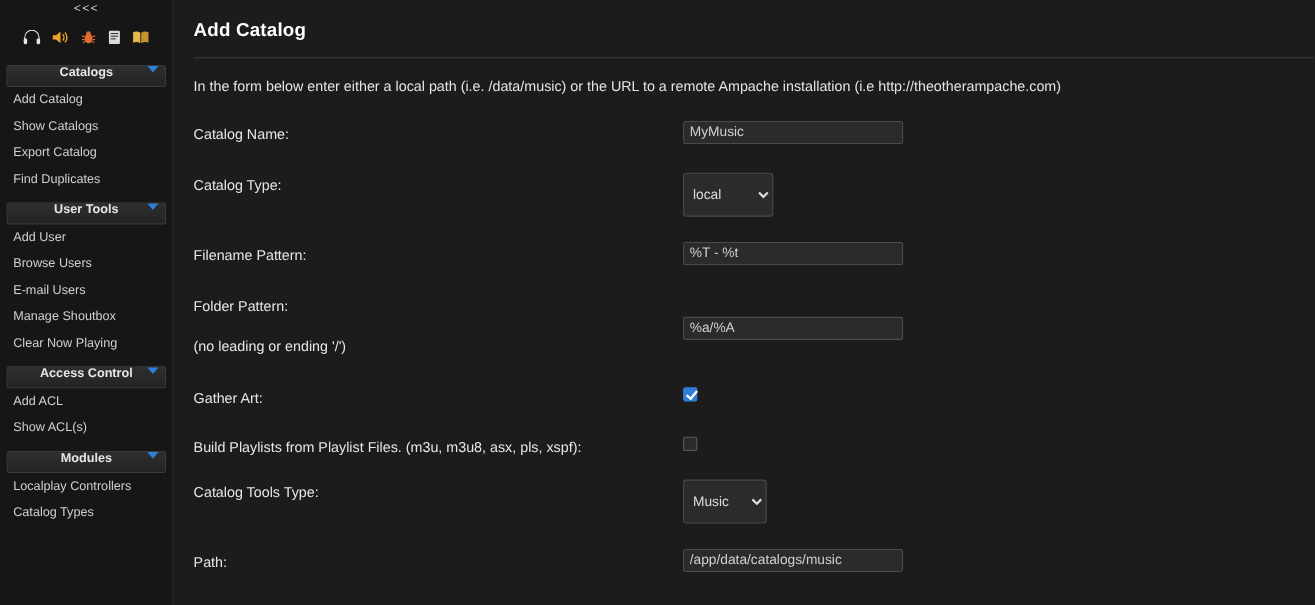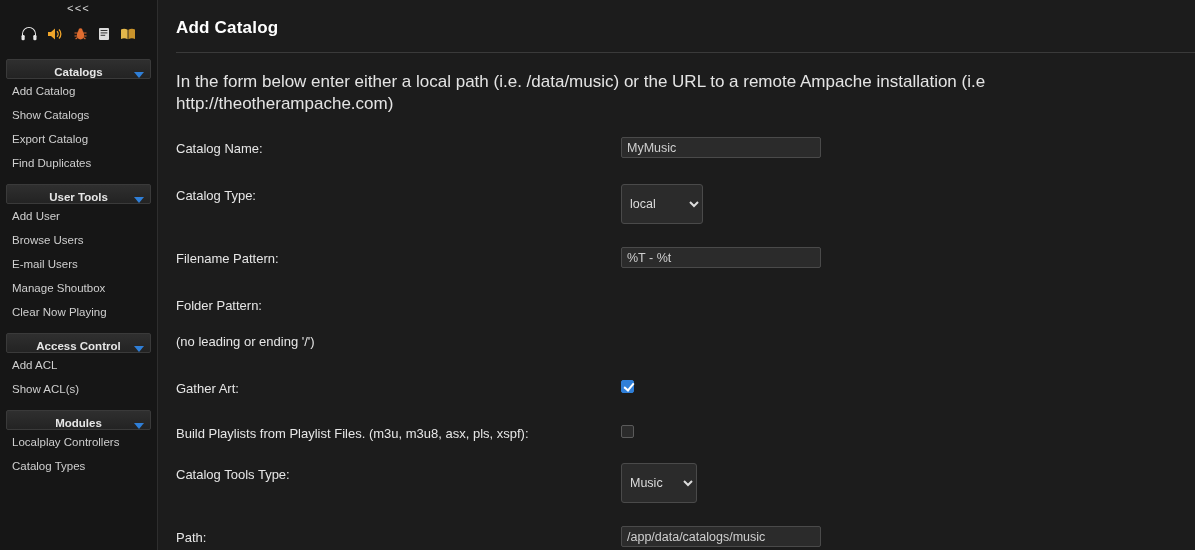--- a/index.html
+++ b/index.html
@@ -56,21 +56,21 @@
   .ic.book { color: #dcdcdc; }
   .ic.doc { color: #e5b84b; }
 
   .section-header {
     margin: 9px 6px 0 6px;
     height: 20px;
     background: linear-gradient(#2f2f2f, #232323);
     border: 1px solid #3a3a3a;
     border-radius: 2px;
     display: flex;
-    align-items: flex-end;
+    align-items: flex-start;
     justify-content: center;
     position: relative;
     color: #e6e6e6;
     font-size: 11.5px;
     font-weight: bold;
   }
   .section-header .caret {
     position: absolute;
     right: 6px;
     width: 0; height: 0;
@@ -104,21 +104,21 @@
     margin: 18px 0 0 0;
     padding-bottom: 14px;
     letter-spacing: 0.2px;
   }
   .divider {
     height: 1px;
     background: #3a3a3a;
     margin-right: 0;
   }
   .intro {
-    font-size: 17px;
+    font-size: 13px;
     color: #e4e4e4;
     padding: 18px 10px 18px 0;
     line-height: 1.3;
   }
   .form {
     padding-top: 4px;
   }
   .row {
     display: flex;
     align-items: flex-start;
@@ -315,20 +315,24 @@
         <div class="field">
           <input class="text-input" type="text" value="%T - %t" style="">
         </div>
       </div>
 
       <div class="row">
         <div class="label">
           <span>Folder Pattern:</span>
           <span class="sub">(no leading or ending '/')</span>
         </div>
+        <div class="field">
+          <div style="height:21px"></div>
+          <input class="text-input" type="text" value="%a/%A" style="">
+        </div>
       </div>
 
       <div class="row tight">
         <div class="label">Gather Art:</div>
         <div class="field cb-wrap">
           <span class="checkbox-visual checked"></span>
         </div>
       </div>
 
       <div class="row tight">

